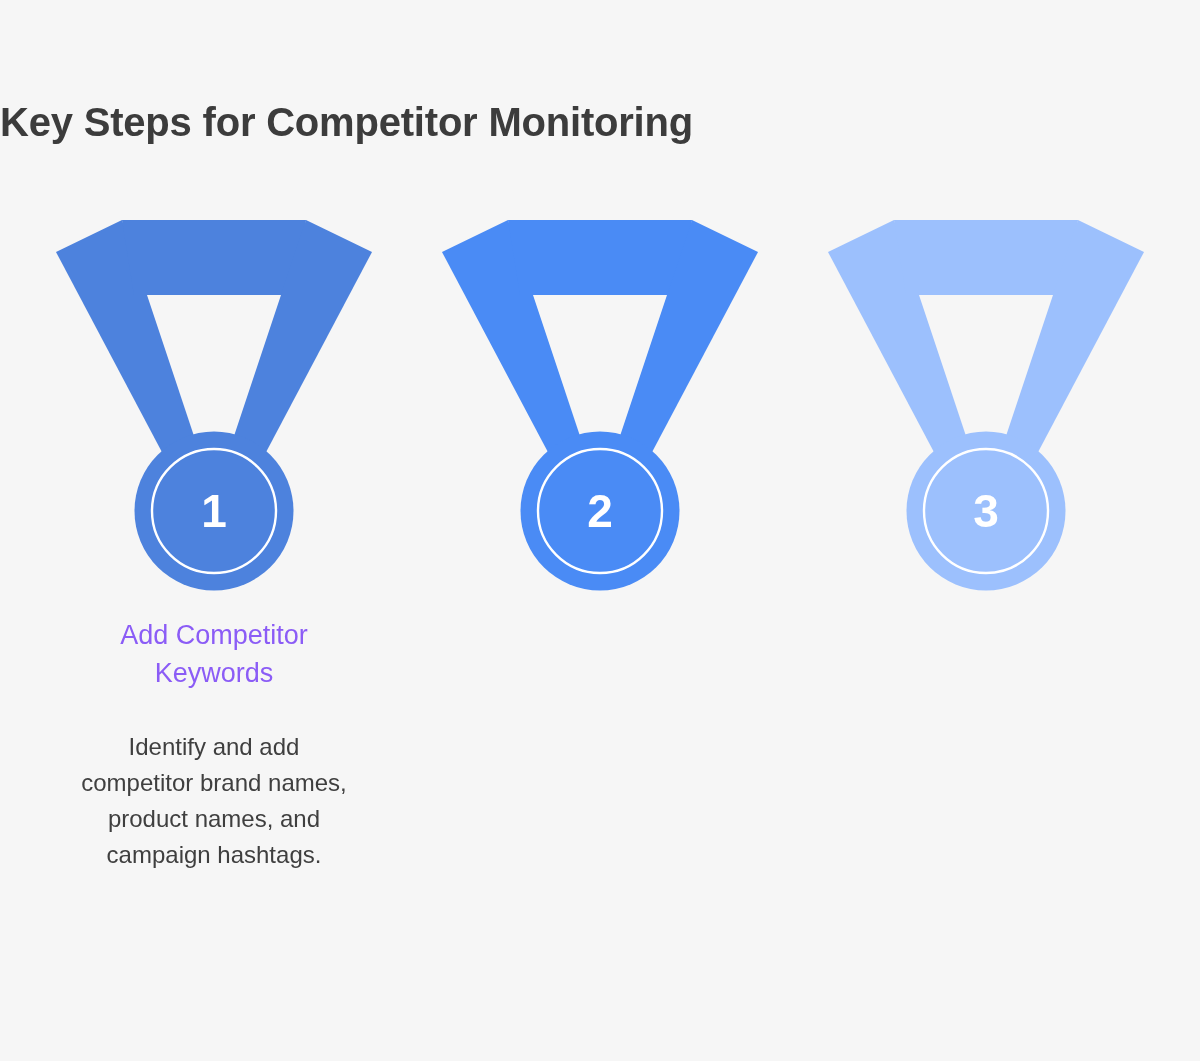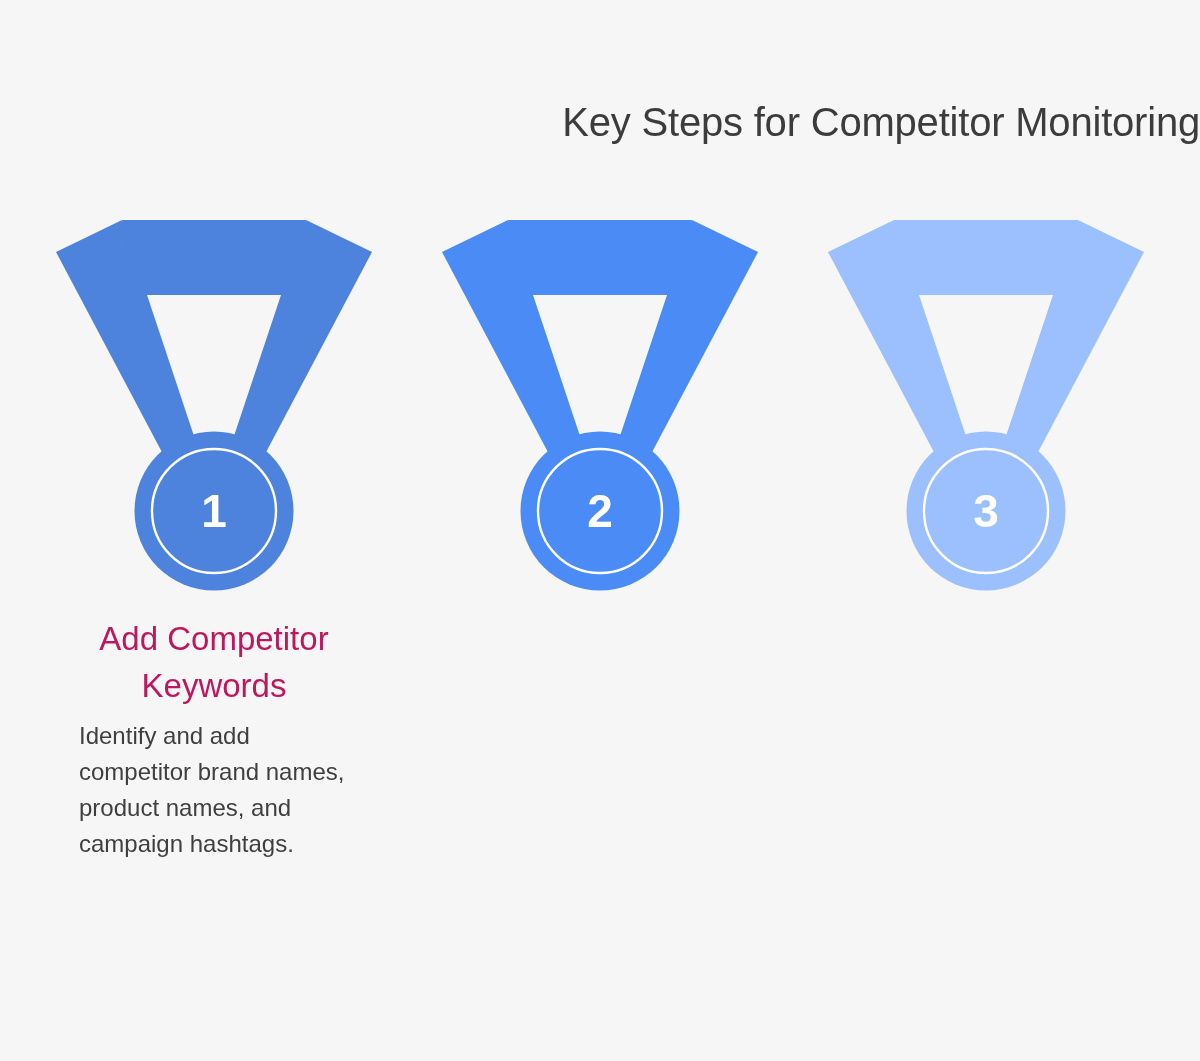--- a/index.html
+++ b/index.html
@@ -18,23 +18,23 @@
     position: relative;
     width: 1200px;
     height: 1061px;
     background: #f6f6f6;
   }
   .page-title {
     position: absolute;
     top: 99px;
     left: 0;
     width: 1200px;
-    text-align: right;
+    text-align: left;
     font-size: 40px;
-    font-weight: normal;
+    font-weight: bold;
     color: #3c3c3c;
     letter-spacing: -0.2px;
     line-height: 1.15;
   }
   .steps-row {
     position: absolute;
     top: 208px;
     left: 0;
     width: 1200px;
     display: flex;
@@ -61,29 +61,29 @@
   .medal-number {
     font-family: "Liberation Sans", sans-serif;
     font-size: 46px;
     font-weight: bold;
     fill: #ffffff;
   }
   .step-heading {
     margin-top: 20px;
     width: 300px;
     text-align: center;
-    font-size: 33px;
+    font-size: 27px;
     font-weight: normal;
-    color: #be185d;
+    color: #8b5cf6;
     line-height: 1.42;
   }
   .step-body {
-    margin-top: 8px;
+    margin-top: 36px;
     width: 270px;
-    text-align: left;
+    text-align: center;
     font-size: 24px;
     font-weight: normal;
     color: #3f3f3f;
     line-height: 1.5;
   }
 </style>
 </head>
 <body style="background: rgb(246, 246, 246);">
 
 <div class="canvas" style="background: rgb(246, 246, 246);">

